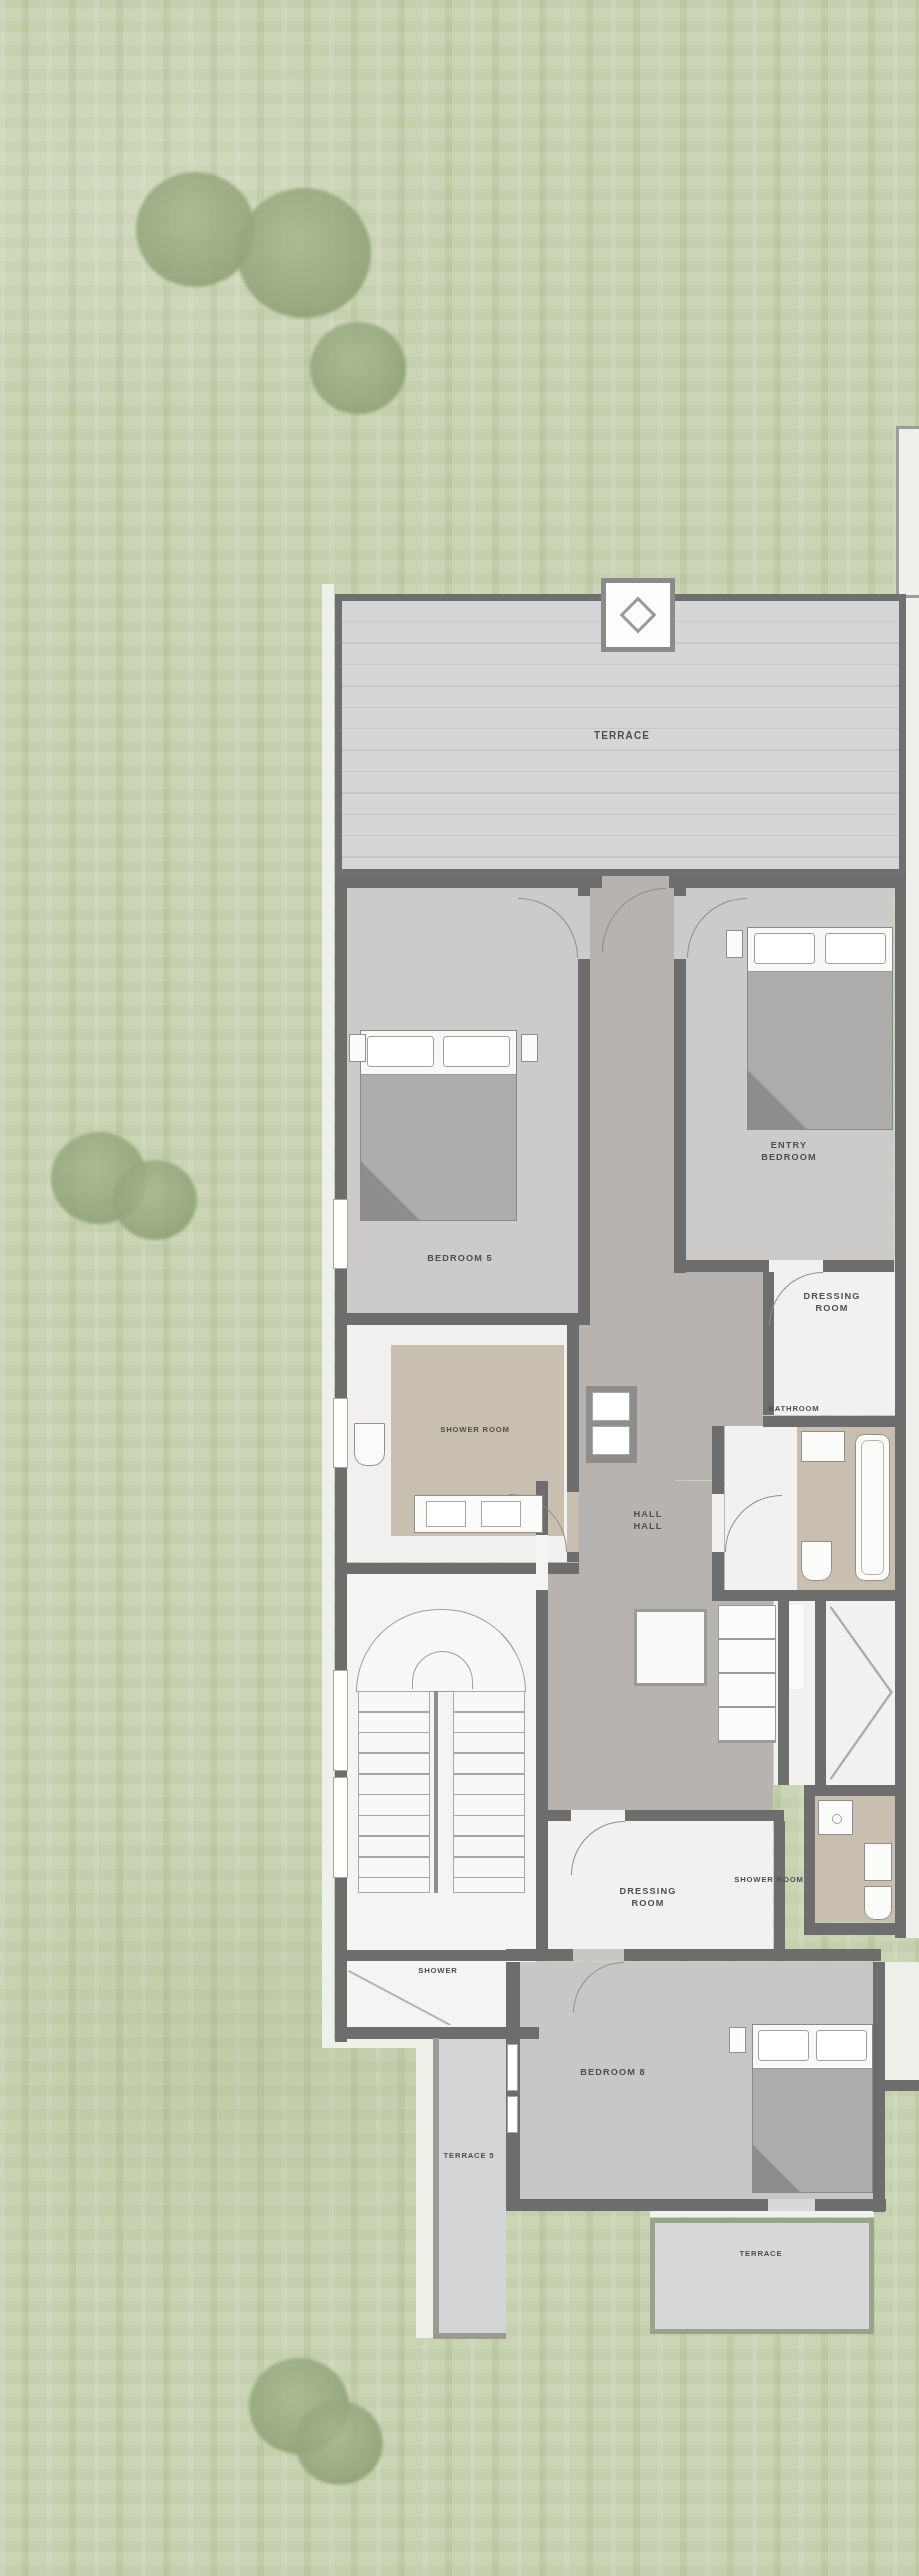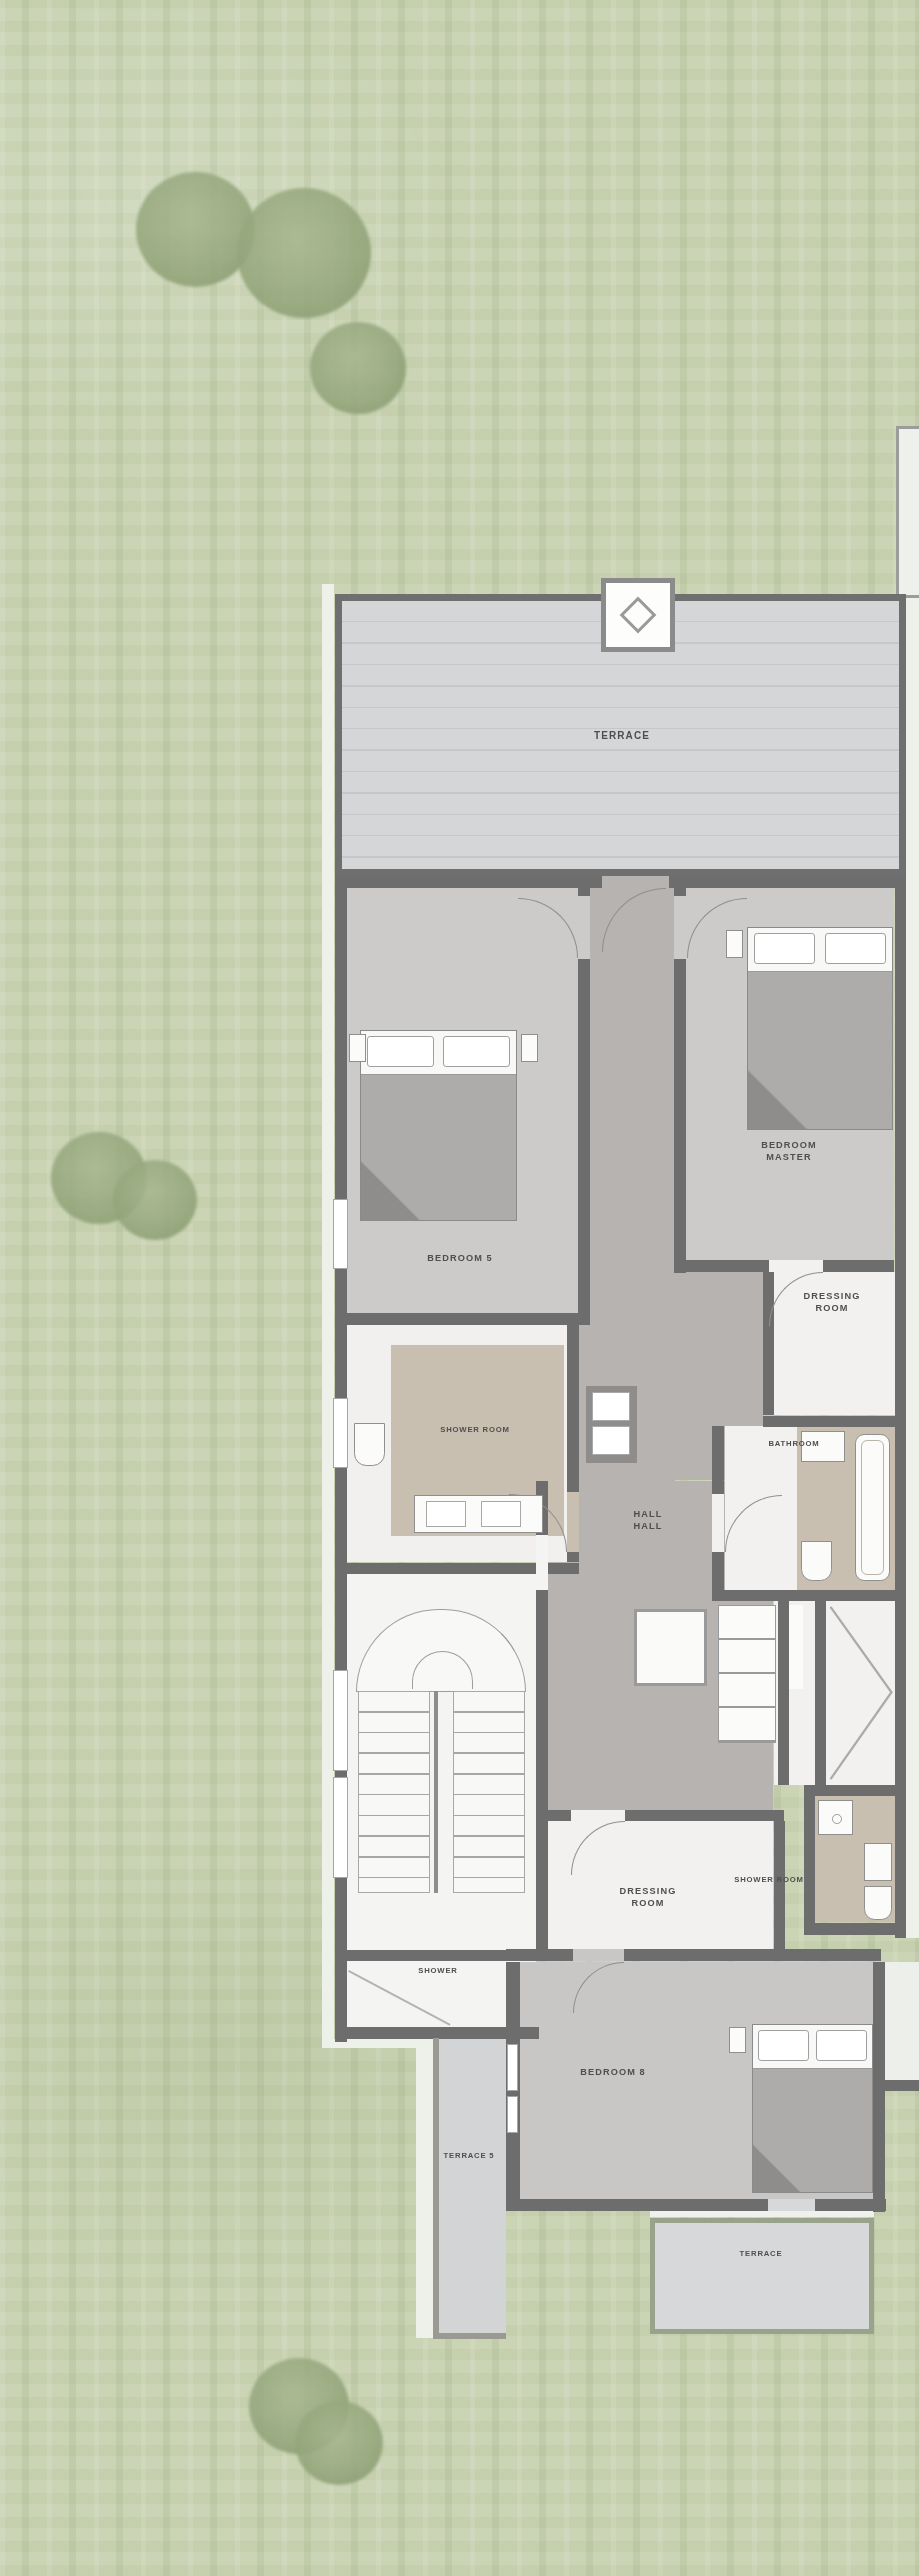--- a/index.html
+++ b/index.html
@@ -217,28 +217,28 @@
     <div class="abs bed" style="left:752px;top:2024px;width:121px;height:169px">
       <div class="pillow" style="left:4.6px;width:51px"></div>
       <div class="pillow" style="right:4.6px;width:51px"></div>
       <div class="duvet"></div>
     </div>
     <div class="abs nst" style="left:729px;top:2027px;width:17px;height:26px"></div>
 
     <div class="abs lbl" style="left:622px;top:729px;font-size:10px">TERRACE</div>
     <div class="abs lbl" style="left:460px;top:1253px">BEDROOM 5</div>
     <div class="abs lbl" style="left:789px;top:1140px">
+      <span class="ln">ENTRY</span>
       <span class="ln">BEDROOM</span>
-      <span class="ln">MASTER</span>
     </div>
     <div class="abs lbl" style="left:832px;top:1291px">
       <span class="ln">DRESSING</span>
       <span class="ln">ROOM</span>
     </div>
-    <div class="abs lbl sm" style="left:794px;top:1439px">BATHROOM</div>
+    <div class="abs lbl sm" style="left:794px;top:1404px">BATHROOM</div>
     <div class="abs lbl sm" style="left:475px;top:1425px">SHOWER ROOM</div>
     <div class="abs lbl" style="left:648px;top:1509px">
       <span class="ln">HALL</span>
       <span class="ln">HALL</span>
     </div>
     <div class="abs lbl sm" style="left:769px;top:1875px">SHOWER ROOM</div>
     <div class="abs lbl" style="left:648px;top:1886px">
       <span class="ln">DRESSING</span>
       <span class="ln">ROOM</span>
     </div>

